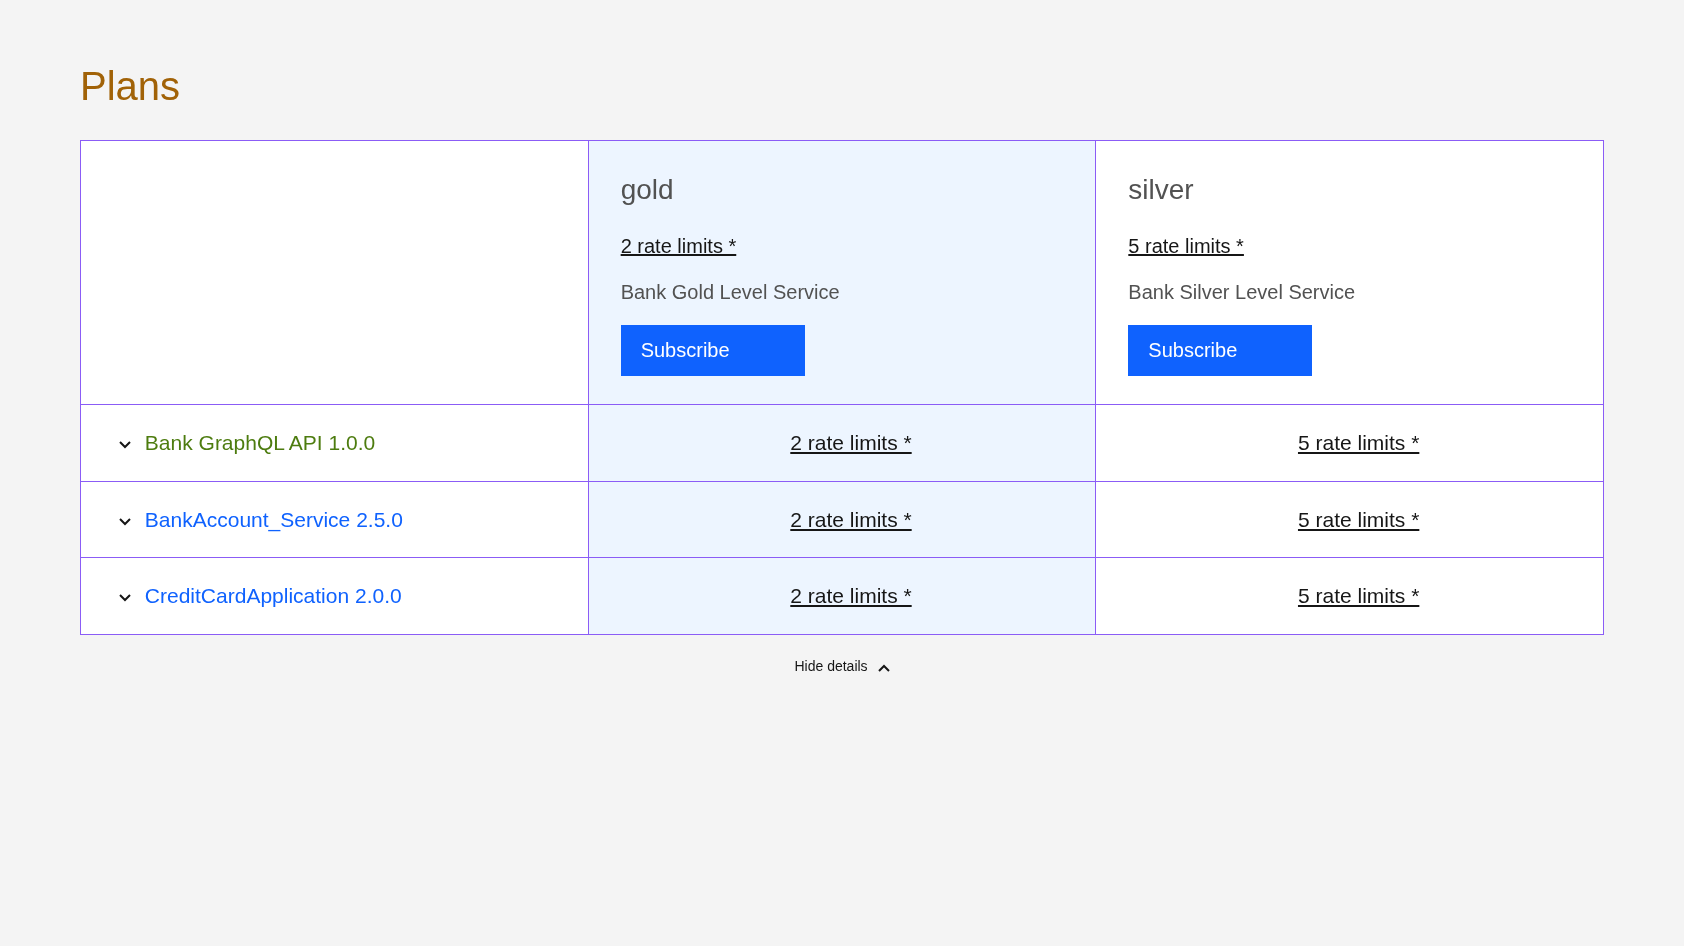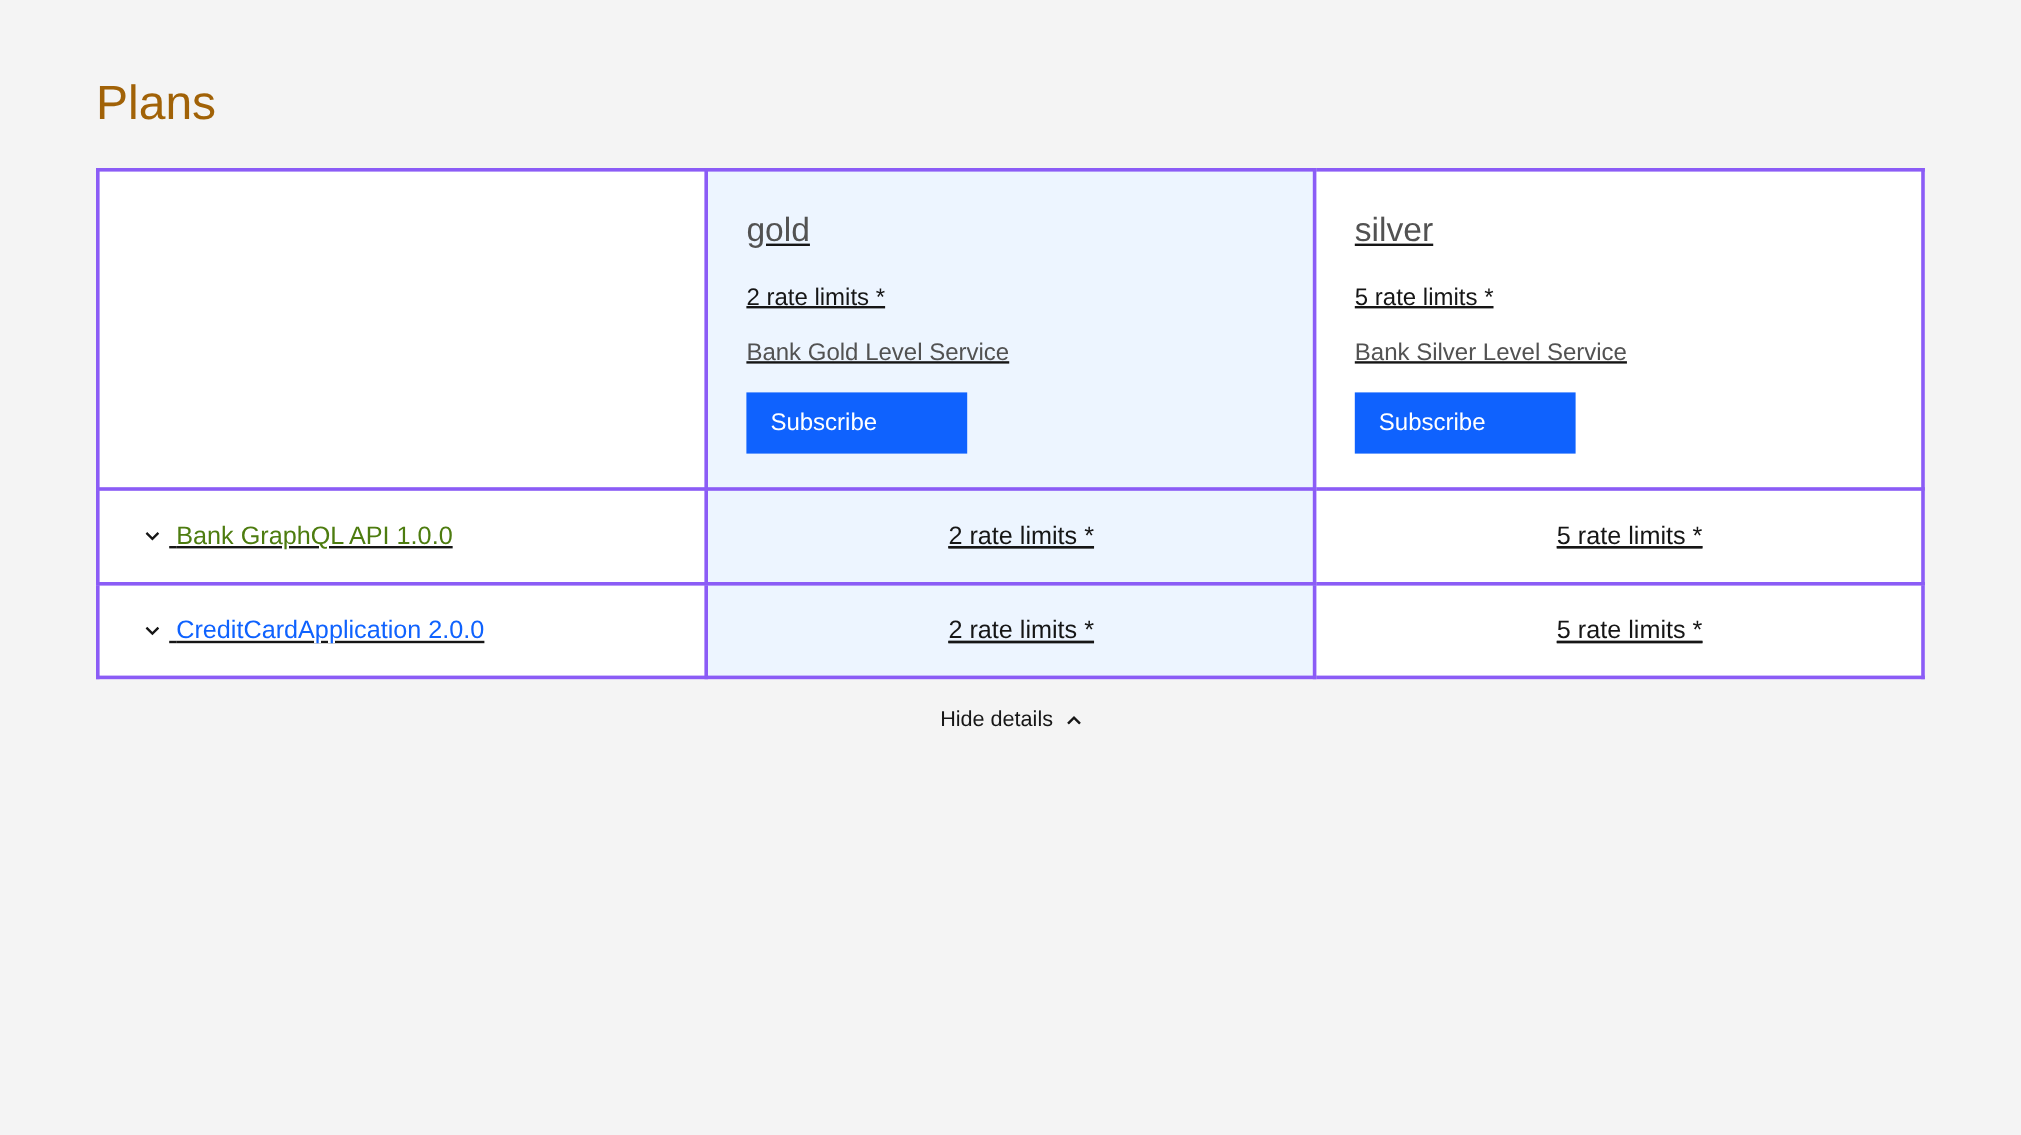--- a/index.html
+++ b/index.html
@@ -35,24 +35,23 @@
   }
   .plans-table {
     width: 100%;
     border-collapse: collapse;
     background: #ffffff;
     border: 1px solid #e0e0e0;
     table-layout: fixed;
   }
   .plans-table th,
   .plans-table td {
-    border: 3px solid #8b5cf6;
+    border: 1px solid #8b5cf6;
     text-align: left;
     vertical-align: top;
-    text-decoration: underline;
   }
   .plans-table th.corner-cell {
     background: #ffffff;
   }
   .plan-header {
     padding: 28px 32px 28px 32px;
     font-weight: 400;
   }
   .plan-header.gold {
     background: #edf5ff;
@@ -117,21 +116,21 @@
     vertical-align: middle;
     line-height: 1;
   }
   .rate-link {
     text-decoration: underline;
     color: #161616;
     cursor: pointer;
   }
   .hide-details {
     text-align: center;
-    font-size: 18px;
+    font-size: 14px;
     color: #161616;
     margin-top: 20px;
     cursor: pointer;
   }
   .hide-details .chev-up {
     display: inline-block;
     margin-left: 6px;
     font-size: 16px;
     vertical-align: middle;
   }
@@ -182,20 +181,36 @@
           <span class="rate-link">5 rate limits *</span>
         </td>
       </tr>
       <tr class="api-row">
         <td class="api-cell">
           <span class="chevron">
             <svg width="12" height="8" viewBox="0 0 12 8">
                 <path d="M1 1 L6 6 L11 1" fill="none" stroke="#161616" stroke-width="2"></path>
               </svg>
           </span>
+          <a class="api-name-link">BankAccount_Service 2.5.0</a>
+        </td>
+        <td class="api-cell gold-cell">
+          <span class="rate-link">2 rate limits *</span>
+        </td>
+        <td class="api-cell silver-cell">
+          <span class="rate-link">5 rate limits *</span>
+        </td>
+      </tr>
+      <tr class="api-row">
+        <td class="api-cell">
+          <span class="chevron">
+            <svg width="12" height="8" viewBox="0 0 12 8">
+                <path d="M1 1 L6 6 L11 1" fill="none" stroke="#161616" stroke-width="2"></path>
+              </svg>
+          </span>
           <a class="api-name-link">CreditCardApplication 2.0.0</a>
         </td>
         <td class="api-cell gold-cell">
           <span class="rate-link">2 rate limits *</span>
         </td>
         <td class="api-cell silver-cell">
           <span class="rate-link">5 rate limits *</span>
         </td>
       </tr>
     </tbody>

